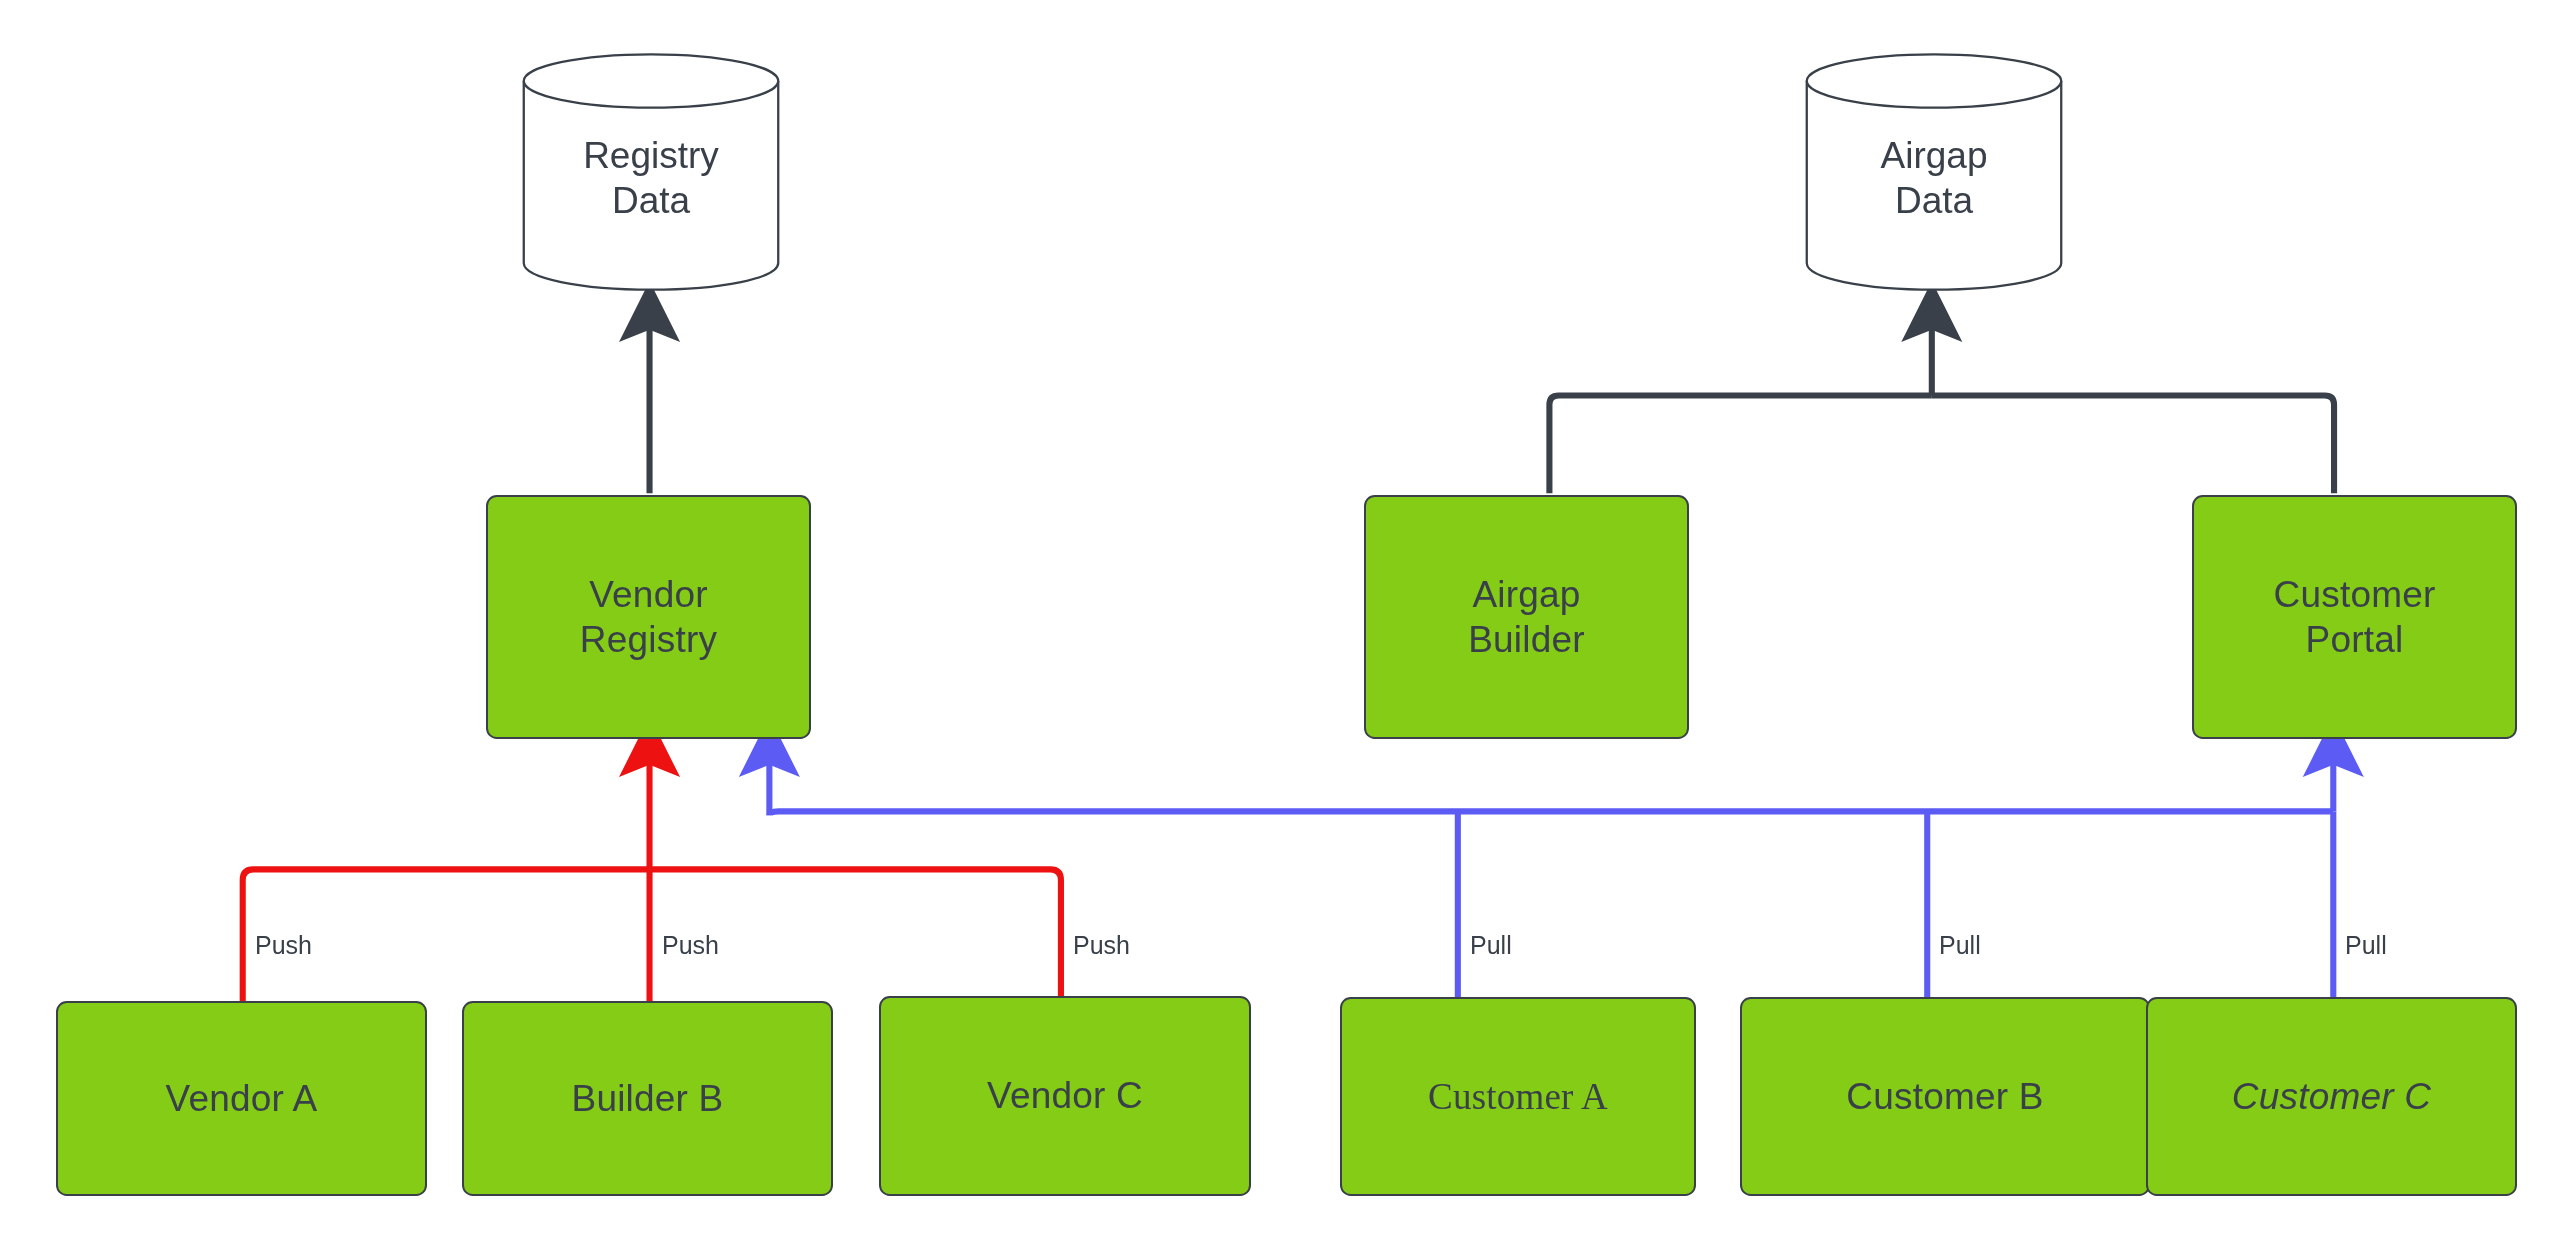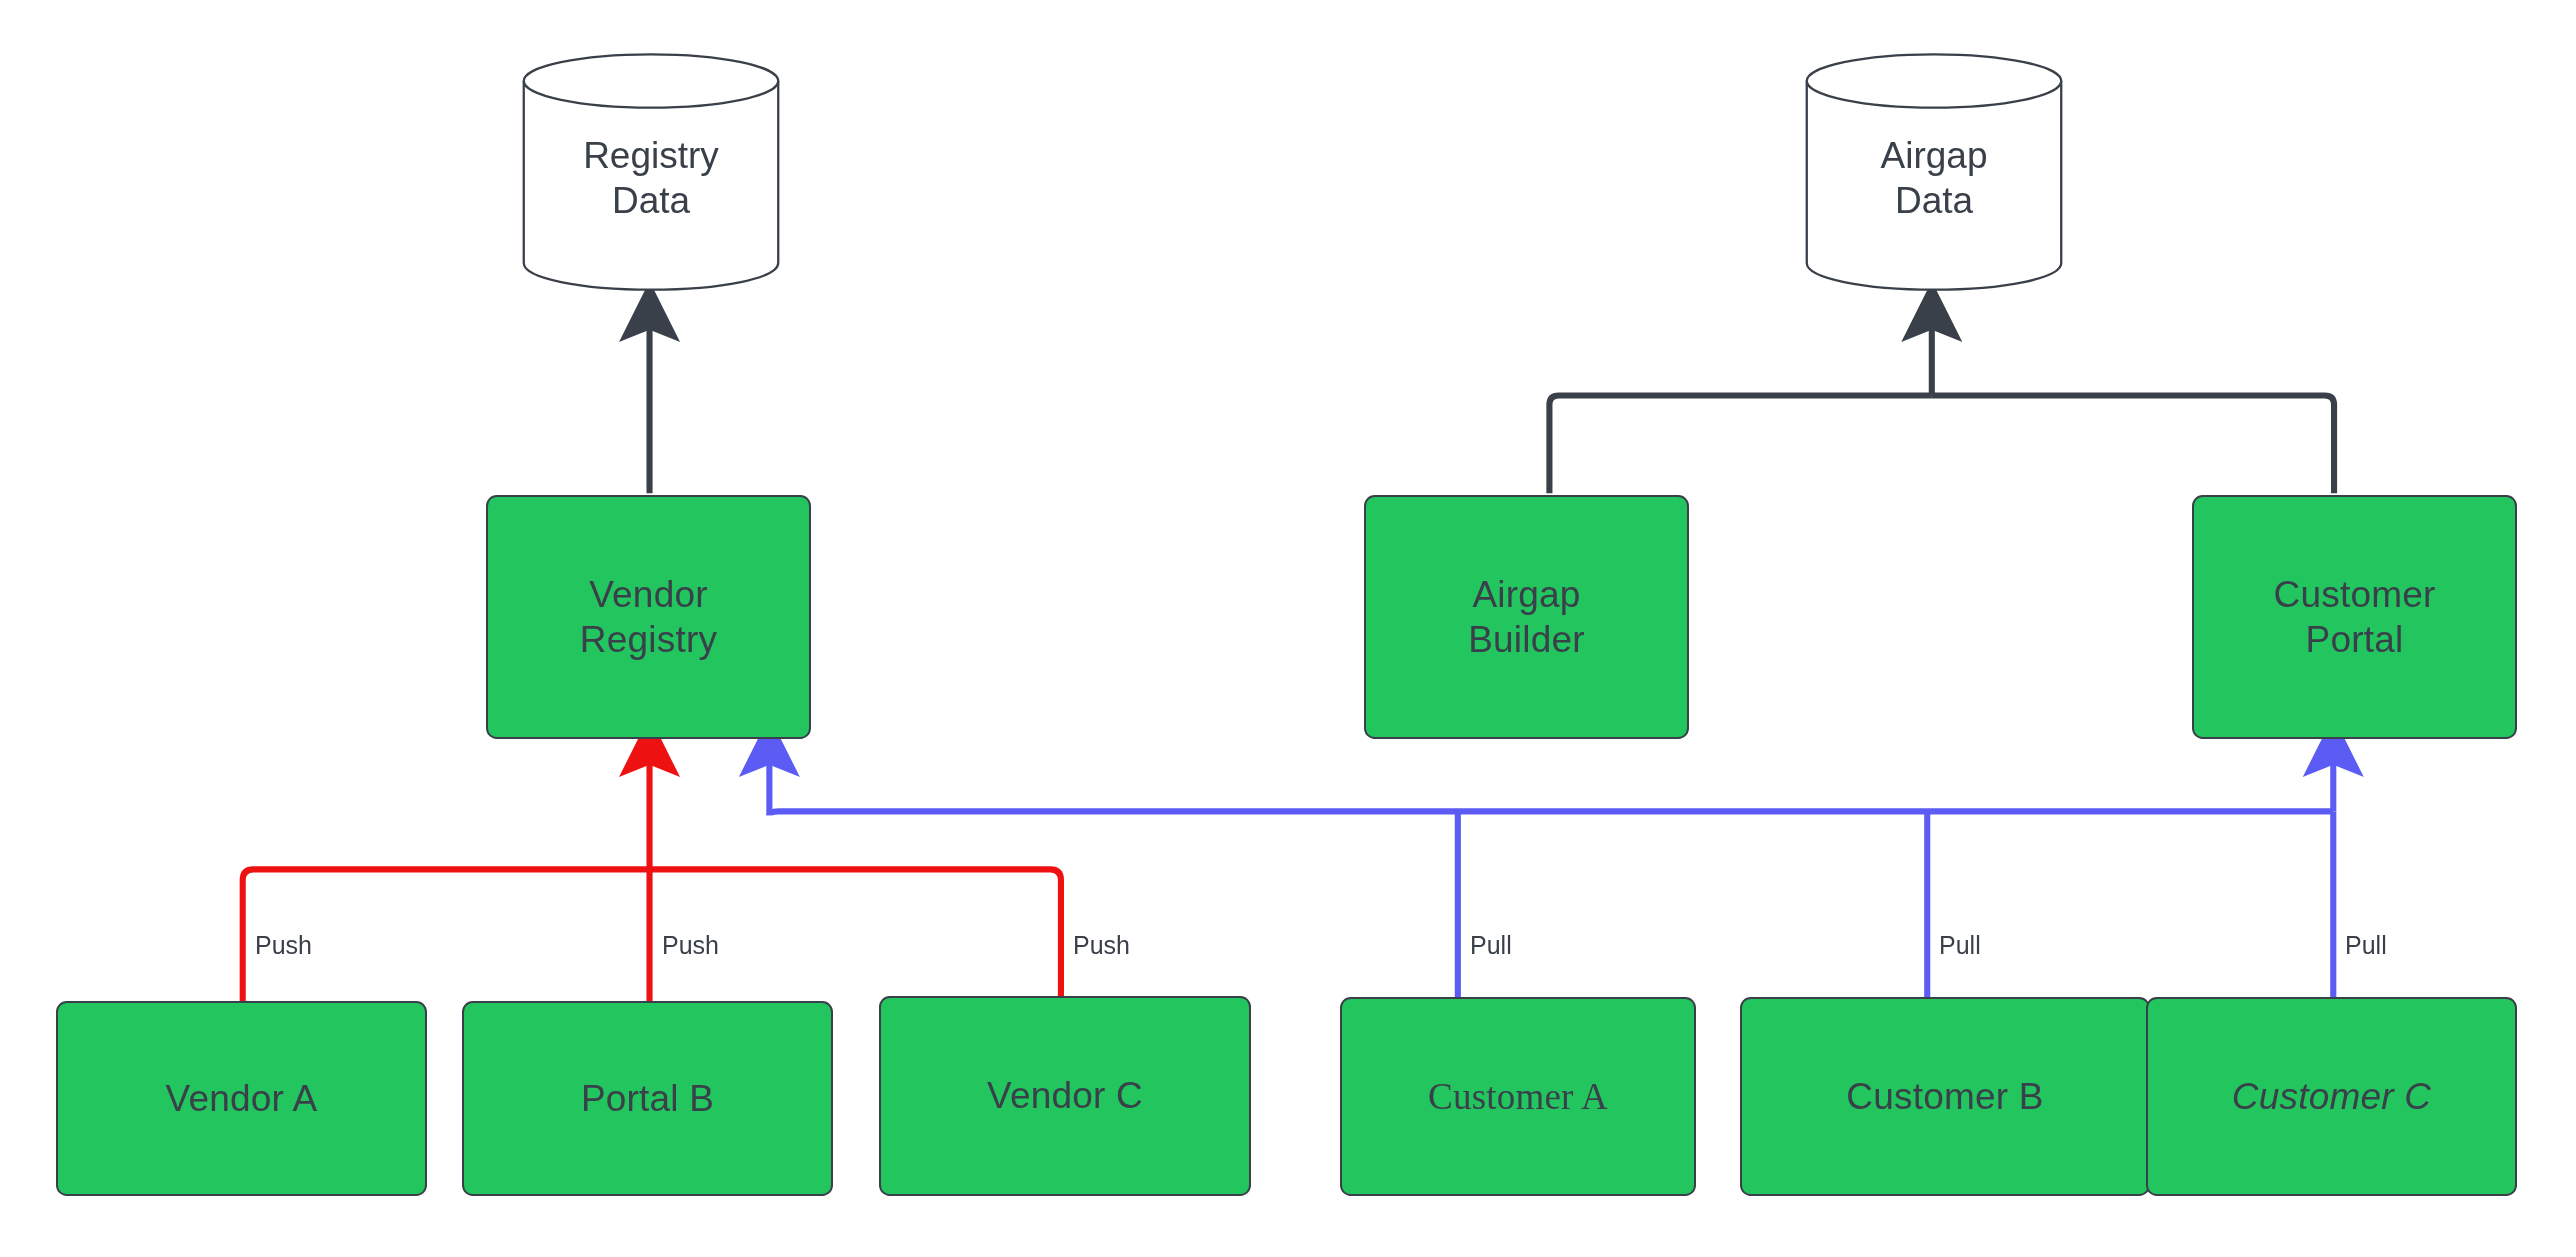--- a/index.html
+++ b/index.html
@@ -9,21 +9,21 @@
     width:2576px;height:1258px;
     overflow:hidden;
     position:relative;
   }
   #stage{position:absolute;left:0;top:0;width:2576px;height:1258px;}
   #wires{position:absolute;left:0;top:0;width:2576px;height:1258px;}
 
   .node{
     position:absolute;
     box-sizing:border-box;
-    background:#22c55e;
+    background:#84cc16;
     border:2.3px solid #3a4049;
     border-radius:10.7px;
     display:flex;
     align-items:center;
     justify-content:center;
     text-align:center;
     color:#39404a;
     font-size:37px;
     line-height:1.22;
     letter-spacing:0.2px;
@@ -112,21 +112,21 @@
 Registry</div>
 
   <div class="node" style="left:1364px;top:495px;width:325px;height:244px;">Airgap
 Builder</div>
 
   <div class="node" style="left:2192px;top:495px;width:325px;height:244px;">Customer
 Portal</div>
 
   <div class="node" style="left:56px;top:1001px;width:371px;height:195px;">Vendor A</div>
 
-  <div class="node" style="left:462px;top:1001px;width:371px;height:195px;">Portal B</div>
+  <div class="node" style="left:462px;top:1001px;width:371px;height:195px;">Builder B</div>
 
   <div class="node" style="left:863px;top:996px;width:372px;height:200px;margin-left:16px;">Vendor C</div>
 
   <div class="node" style="left:1340px;top:997px;width:356px;height:199px;font-family:Liberation Serif, serif;">Customer A</div>
 
   <div class="node" style="left:1740px;top:997px;width:410px;height:199px;">Customer B</div>
 
   <div class="node" style="left:2146px;top:997px;width:371px;height:199px;font-style:italic;">Customer C</div>
 
   <div class="edge-label" style="left:255px;top:933px;">Push</div>

